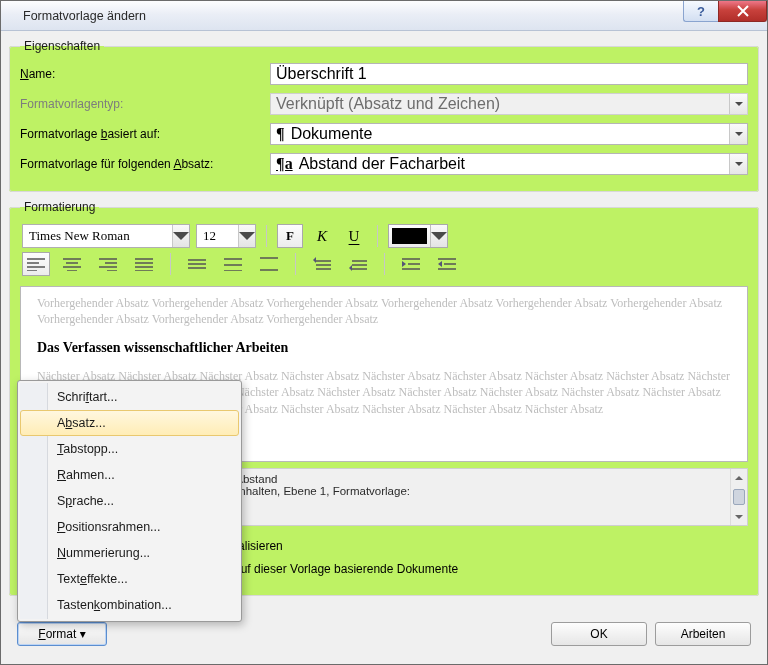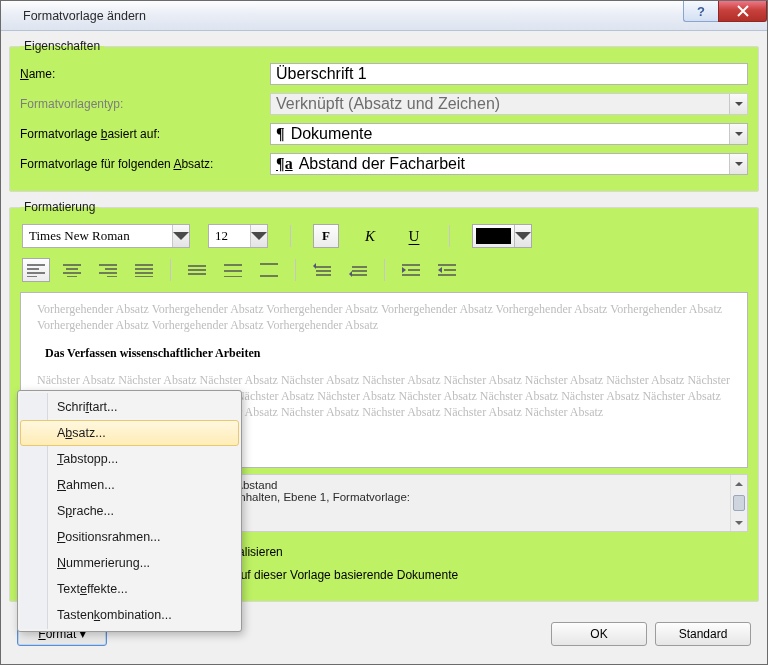--- a/index.html
+++ b/index.html
@@ -85,21 +85,21 @@
   .select .caret {
     position:absolute; right:0; top:0; bottom:0; width:18px;
     display:flex; align-items:center; justify-content:center;
     border-left:1px solid #c8c8c8;
     background:linear-gradient(#fafafa,#e6e6e6);
   }
   .select .caret svg { width:8px; height:8px; }
   .pilcrow { font-weight:bold; margin-right:6px; font-family:"Times New Roman",serif;}
   .underline-hint { text-decoration: underline; text-underline-offset:1px; }
   
-  .fmt-tbar { display:flex; align-items:center; gap:18px; margin-bottom:10px; padding:0 2px;}
+  .fmt-tbar { display:flex; align-items:center; gap:6px; margin-bottom:4px; padding:0 2px;}
   .combo { height:24px; border:1px solid #b0b0b0; background:#fff; display:flex; align-items:center; padding:0 20px 0 6px; position:relative; }
   .combo.font { width:168px; font-family:"Times New Roman",serif; font-size:13px;}
   .combo.size { width:60px; font-family:"Times New Roman",serif; font-size:13px;}
   .combo .caret2 { position:absolute; right:0; top:0; bottom:0; width:17px; border-left:1px solid #c8c8c8; background:linear-gradient(#f9f9f9,#e4e4e4); display:flex; align-items:center; justify-content:center;}
   .tsep { width:1px; height:22px; background:#c7c7c7; margin:0 4px; }
   .tbtn {
     width:26px; height:24px;
     border:1px solid transparent;
     display:flex; align-items:center; justify-content:center;
     background:transparent;
@@ -117,21 +117,21 @@
   .ab { width:28px; height:24px; border:1px solid transparent; display:flex; align-items:center; justify-content:center;}
   .ab svg { width:18px; height:14px; }
   .ab.active { border:1px solid #a9a9a9; background:linear-gradient(#fdfdfd,#ececec);}
   
   .preview {
     border:1px solid #b8b8b8; background:#fff; height:176px; overflow:hidden;
     padding:8px 16px;
     font-family:"Times New Roman",serif;
     color:#bdbdbd; font-size:12px; line-height:1.35;
   }
-  .preview .sample-heading { color:#000; font-weight:bold; font-size:12px; margin:12px 0 10px 8px;}
+  .preview .sample-heading { color:#000; font-weight:bold; font-size:14px; margin:12px 0 10px 0;}
   
   .descwrap { position:relative; margin-top:6px;}
   .descbox {
     border:1px solid #cfcfcf; background:#f0f0f0; height:58px;
     padding:4px 26px 4px 8px; font-size:11.5px; color:#2a2a2a; overflow:hidden;
   }
   .vscroll { position:absolute; right:1px; top:1px; bottom:1px; width:17px; background:#efefef; border-left:1px solid #dcdcdc;}
   .vscroll .arrow { height:17px; display:flex; align-items:center;justify-content:center;}
   .vscroll .thumb { position:absolute; left:2px; right:2px; top:20px; height:16px; background:#cfd5df; border:1px solid #9aa7bb; border-radius:2px;}
   
@@ -147,21 +147,21 @@
     border:1px solid #9c9c9c; border-radius:3px;
     background:linear-gradient(#fdfdfd,#e6e6e6);
     font-family:inherit; font-size:12px; color:#000;
     display:inline-flex; align-items:center; justify-content:center;
   }
   .btn.primary { border-color:#5b8ed0; box-shadow:0 0 0 1px #bcd4f4 inset;}
   .spacer { flex:1; }
   
   .menu {
     position:absolute;
-    left:8px; bottom:24px;
+    left:8px; bottom:34px;
     width:225px;
     background:#f3f3f3;
     border:1px solid #9a9a9a;
     border-radius:3px;
     box-shadow:2px 3px 8px rgba(0,0,0,.25);
     padding:3px 2px;
     z-index:20;
   }
   .menu .gutter { position:absolute; left:2px; top:2px; bottom:2px; width:28px; background:#eef0f3; border-right:1px solid #d6d9de;}
   .menu-item {
@@ -436,17 +436,17 @@
       <div class="menu-item"><span class="underline-hint">N</span>ummerierung...</div>
       <div class="menu-item">Text<span class="underline-hint">e</span>ffekte...</div>
       <div class="menu-item">Tasten<span class="underline-hint">k</span>ombination...</div>
     </div>
 
     <div class="bottom-btns">
       <button class="btn primary"><span class="underline-hint">F</span>ormat ▾</button>
       <div class="spacer"></div>
       <button class="btn" style="min-width:96px">OK</button>
       <span style="width:8px"></span>
-      <button class="btn" style="min-width:96px">Standard</button>
+      <button class="btn" style="min-width:96px">Arbeiten</button>
     </div>
 
   </div>
 </div>
 
 </body></html>

